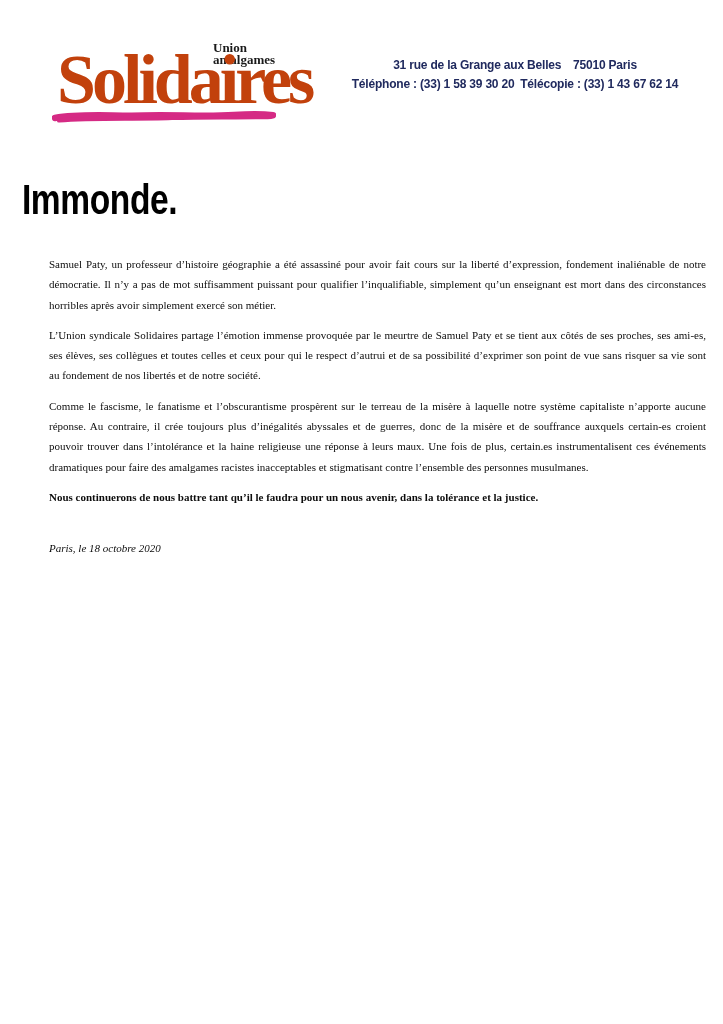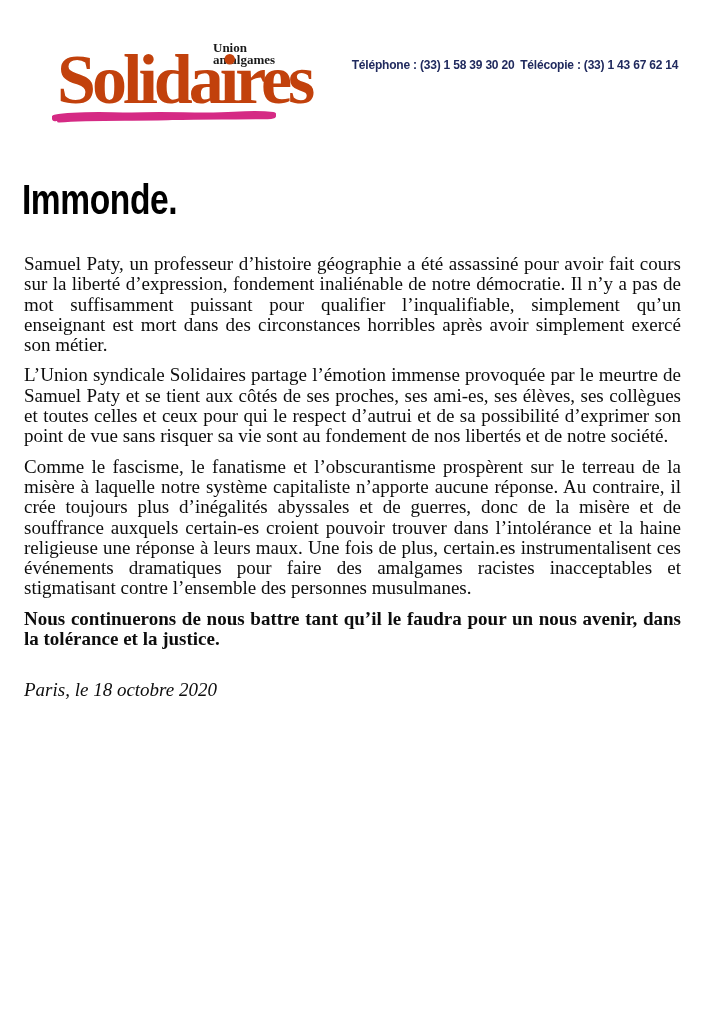--- a/index.html
+++ b/index.html
@@ -86,24 +86,24 @@
     line-height: 1;
     letter-spacing: -0.5px;
     transform: scaleX(0.78);
     transform-origin: center;
     color: #000000;
   }
 
   
   .body-text {
     position: absolute;
-    left: 24px;
+    left: 49px;
     top: 254px;
     width: 657px;
-    font-size: 19px;
+    font-size: 11px;
     line-height: 20.3px;
     text-align: justify;
   }
   .body-text p { margin: 0 0 10px 0; }
   .closing { font-weight: bold; }
   .dateline {
     margin-top: 31px !important;
     font-style: italic;
   }
 </style>
@@ -119,20 +119,21 @@
         <div>amalgames</div>
       </div>
       <div class="logo-word">Solidaires</div>
       <svg class="logo-stroke" viewBox="0 0 224 15" preserveAspectRatio="none">
         <path d="M3 9 C 30 4, 62 7.5, 92 6.5 C 122 5.5, 152 8, 182 6 C 200 4.8, 213 5.2, 221 6.2" stroke="#d52a84" stroke-width="6.5" fill="none" stroke-linecap="round"></path>
         <path d="M7 11.5 C 42 8.5, 82 10.5, 120 9 C 158 7.5, 193 9, 219 7.8" stroke="#d52a84" stroke-width="4.2" fill="none" stroke-linecap="round"></path>
       </svg>
     </div>
 
     <div class="contact">
+      <div>31 rue de la Grange aux Belles 75010 Paris</div>
       <div>Téléphone : (33) 1 58 39 30 20 Télécopie : (33) 1 43 67 62 14</div>
     </div>
   </header>
 
   <main>
     <h1 class="title">
       <span class="title-inner">Immonde.</span>
     </h1>
 
     <section class="body-text">

